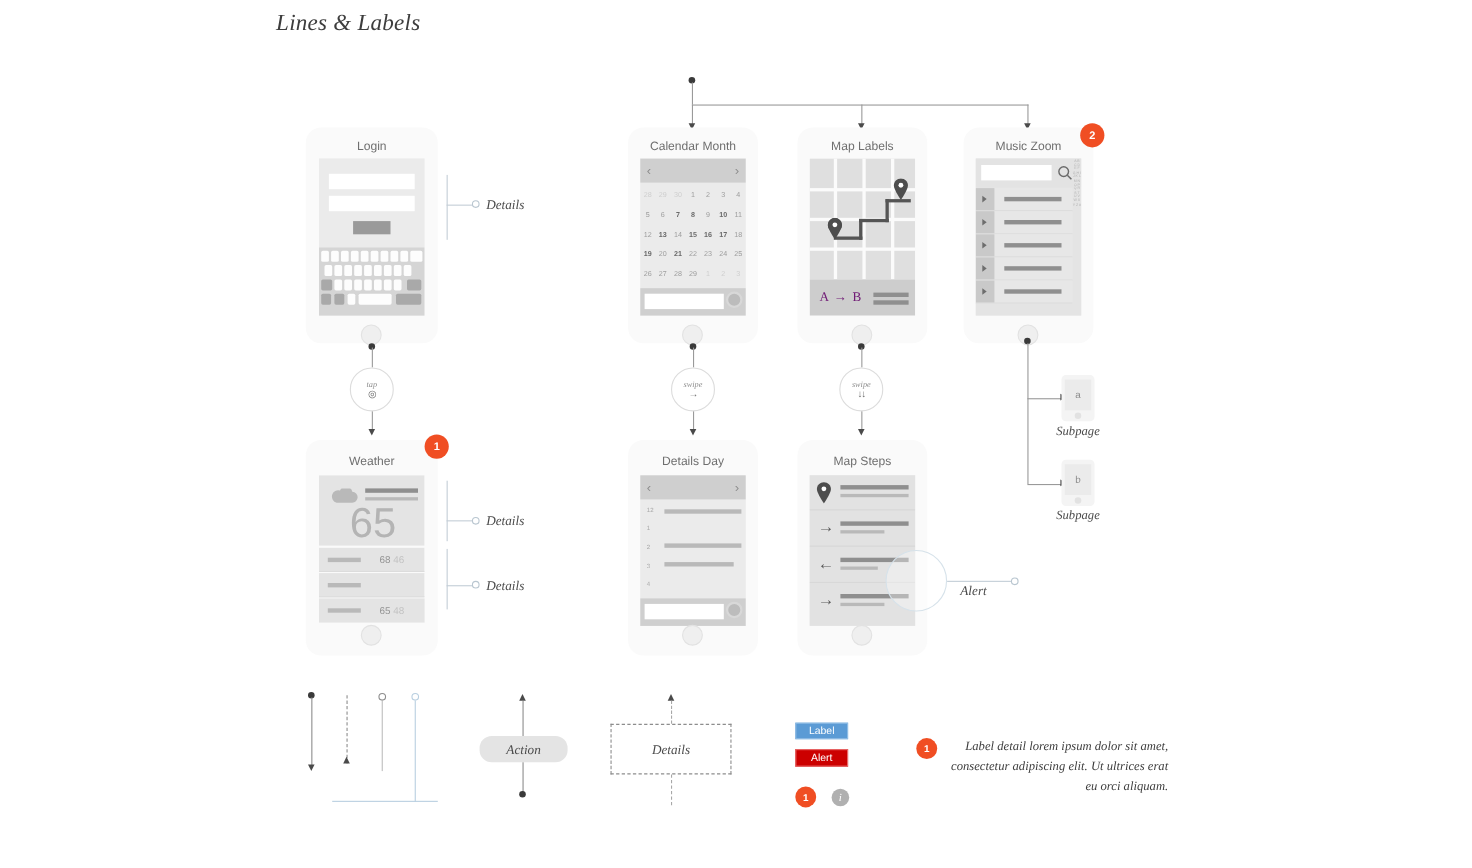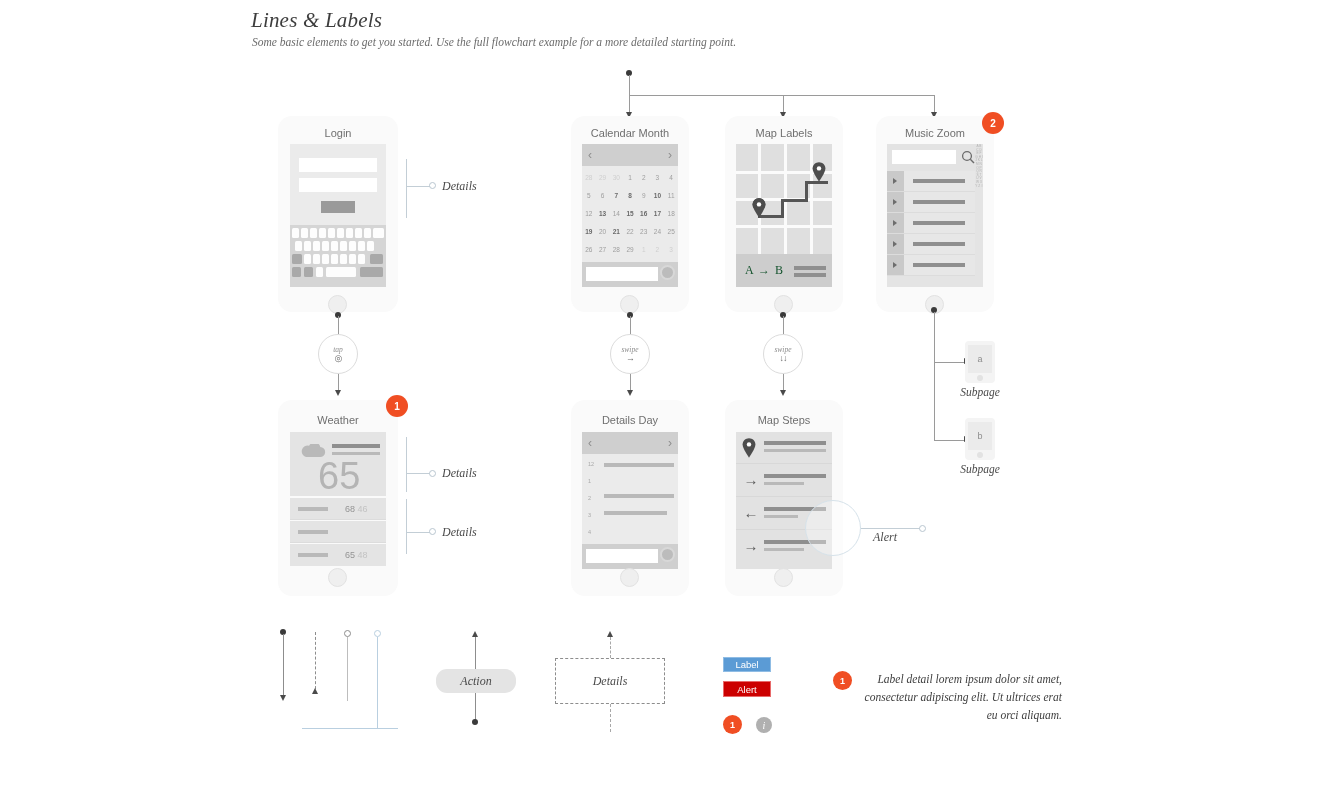--- a/index.html
+++ b/index.html
@@ -65,21 +65,21 @@
     background:#bcbcbc; border:2px solid #d8d8d8;
   }
 
   
   .map-bg { position:absolute; background:#dfdfdf; }
   .map-line { position:absolute; background:#fbfbfb; }
   .route { position:absolute; background:#555; }
   .pin { position:absolute; }
   .map-foot { position:absolute; background:#cdcdcd; }
   .ab-label {
-    position:absolute; font-size:12px; color:#14532d;
+    position:absolute; font-size:12px; color:#701a75;
     font-family:"Liberation Serif", serif; letter-spacing:1px; white-space:nowrap;
   }
 
   
   .search-wrap { position:absolute; background:#e3e3e3; }
   .search-fld { position:absolute; background:#fff; }
   .mrow { position:absolute; background:#e7e7e7; border-bottom:1px solid #dcdcdc; }
   .mrow-handle { position:absolute; left:0; top:0; bottom:0; width:17px; background:#c9c9c9; }
   .idx {
     position:absolute; text-align:center; font-size:3.2px; color:#b3b3b3;
@@ -212,21 +212,20 @@
     position:absolute; font-family:"Liberation Serif", serif; font-style:italic;
     font-size:11.5px; color:#3d3d3d; line-height:18px; width:200px;
   }
 </style>
 </head>
 <body>
 
 <div id="stage">
 
   <div class="page-title">Lines &amp; Labels</div>
-  <div class="page-sub">Some basic elements to get you started. Use the full flowchart example for a more detailed starting point.</div>
 
   <div>
     <div class="dot" style="left:626px; top:70px;"></div>
     <div class="vline" style="left:629px; top:75px; height:20px;"></div>
     <div class="hline" style="left:629px; top:95px; width:306px;"></div>
     <div class="vline" style="left:629px; top:95px; height:18px;"></div>
     <div class="arrow-dn" style="left:626px; top:112px;"></div>
     <div class="vline" style="left:783px; top:95px; height:18px;"></div>
     <div class="arrow-dn" style="left:780px; top:112px;"></div>
     <div class="vline" style="left:934px; top:95px; height:18px;"></div>

